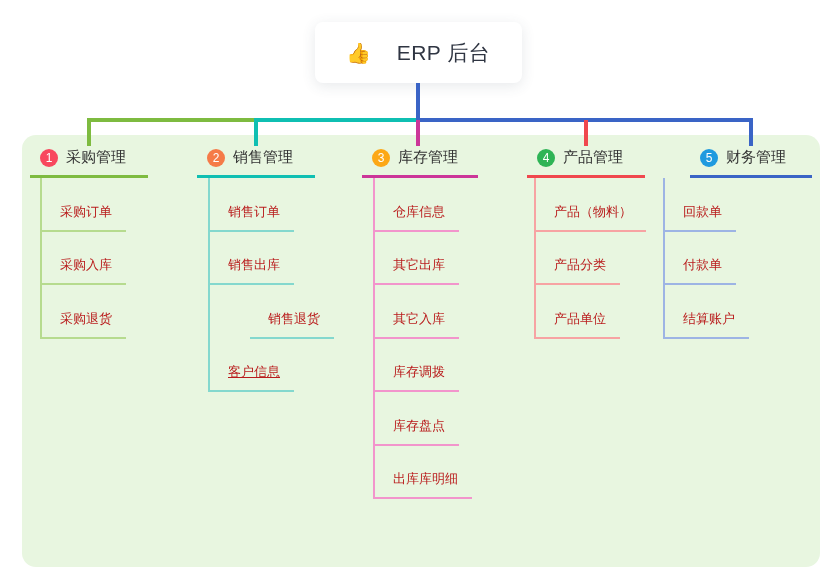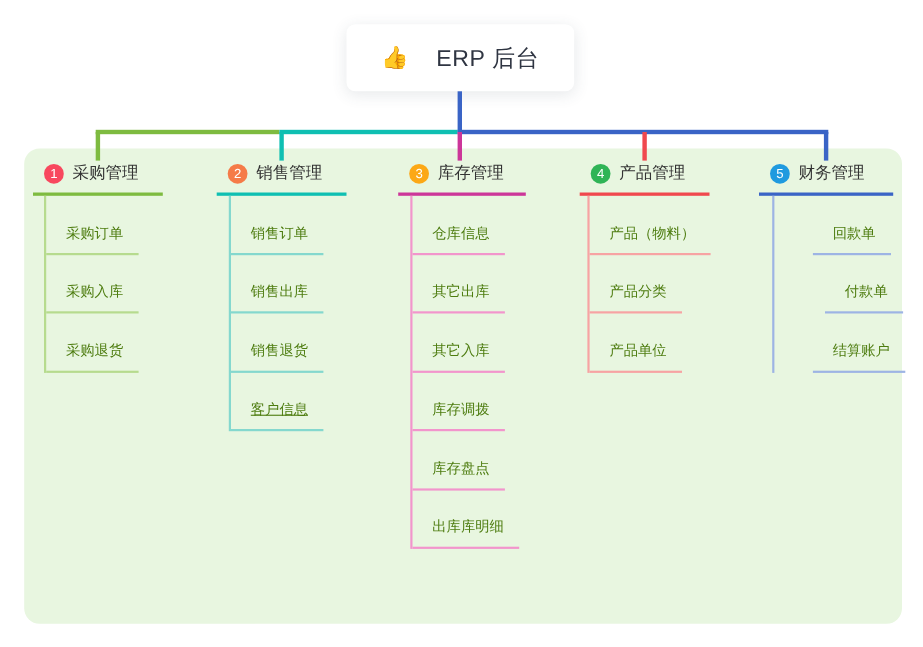--- a/index.html
+++ b/index.html
@@ -10,21 +10,21 @@
   .root-icon{font-size:20px;line-height:1;}
   .root-label{font-size:21px;color:#2f3542;font-weight:500;letter-spacing:0.5px;white-space:nowrap;margin-left:16px;}
   .line{position:absolute;}
   .branch-header{position:absolute;top:146px;height:32px;box-sizing:border-box;display:flex;align-items:center;
         gap:8px;padding:0 0 6px 10px;border-bottom:3px solid #999;}
   .badge{width:18px;height:18px;border-radius:50%;color:#fff;font-size:12px;line-height:18px;text-align:center;
         flex:0 0 18px;font-weight:500;}
   .branch-label{font-size:15px;color:#333333;font-weight:500;white-space:nowrap;}
   .column{position:absolute;top:178px;border-left:2px solid #ccc;}
   .child{height:53.5px;display:flex;align-items:flex-end;}
-  .child-label{border-bottom:2px solid #ccc;padding:0 14px 9px 18px;font-size:13px;color:#4d7c0f;white-space:nowrap;}
+  .child-label{border-bottom:2px solid #ccc;padding:0 14px 9px 18px;font-size:13px;color:#b91c1c;white-space:nowrap;}
 </style>
 </head>
 <body>
 
 <div class="canvas" id="canvas">
   <div class="panel"></div>
   <div class="root">
     <span class="root-icon">👍</span>
     <span class="root-label">ERP 后台</span>
   </div>
@@ -54,21 +54,21 @@
       <span class="branch-label">销售管理</span>
     </div>
     <div class="column" style="left: 208px; border-left-color: rgb(132, 216, 206); text-align: right;">
       <div class="child">
         <span class="child-label" style="border-bottom-color: rgb(132, 216, 206);">销售订单</span>
       </div>
       <div class="child">
         <span class="child-label" style="border-bottom-color: rgb(132, 216, 206);">销售出库</span>
       </div>
       <div class="child">
-        <span class="child-label" style="border-bottom-color: rgb(132, 216, 206);">销售退货</span>
+        <span class="child-label" style="border-bottom-color: rgb(132, 216, 206); margin-left: 40px;">销售退货</span>
       </div>
       <div class="child">
         <span class="child-label" style="border-bottom-color: rgb(132, 216, 206); text-decoration: underline;">客户信息</span>
       </div>
     </div>
     <div class="line" style="left: 416px; top: 120px; width: 4px; height: 26px; background: rgb(204, 54, 153);"></div>
     <div class="branch-header" style="left: 362px; width: 116px; border-bottom-color: rgb(204, 54, 153);">
       <span class="badge" style="background: rgb(252, 168, 22);">3</span>
       <span class="branch-label">库存管理</span>
     </div>
@@ -106,24 +106,24 @@
       </div>
       <div class="child">
         <span class="child-label" style="border-bottom-color: rgb(247, 163, 163);">产品单位</span>
       </div>
     </div>
     <div class="line" style="left: 749px; top: 120px; width: 4px; height: 26px; background: rgb(58, 100, 198);"></div>
     <div class="branch-header" style="left: 690px; width: 122px; border-bottom-color: rgb(58, 100, 198);">
       <span class="badge" style="background: rgb(31, 154, 223);">5</span>
       <span class="branch-label">财务管理</span>
     </div>
-    <div class="column" style="left: 702px; border-left-color: rgb(157, 180, 228); padding-left: 35px;">
+    <div class="column" style="left: 663px; border-left-color: rgb(157, 180, 228);">
       <div class="child">
         <span class="child-label" style="border-bottom-color: rgb(157, 180, 228);">回款单</span>
       </div>
       <div class="child">
-        <span class="child-label" style="border-bottom-color: rgb(157, 180, 228); margin-left: 11px;">付款单</span>
+        <span class="child-label" style="border-bottom-color: rgb(157, 180, 228);">付款单</span>
       </div>
       <div class="child">
         <span class="child-label" style="border-bottom-color: rgb(157, 180, 228);">结算账户</span>
       </div>
     </div>
   </div>
 
 </body></html>

